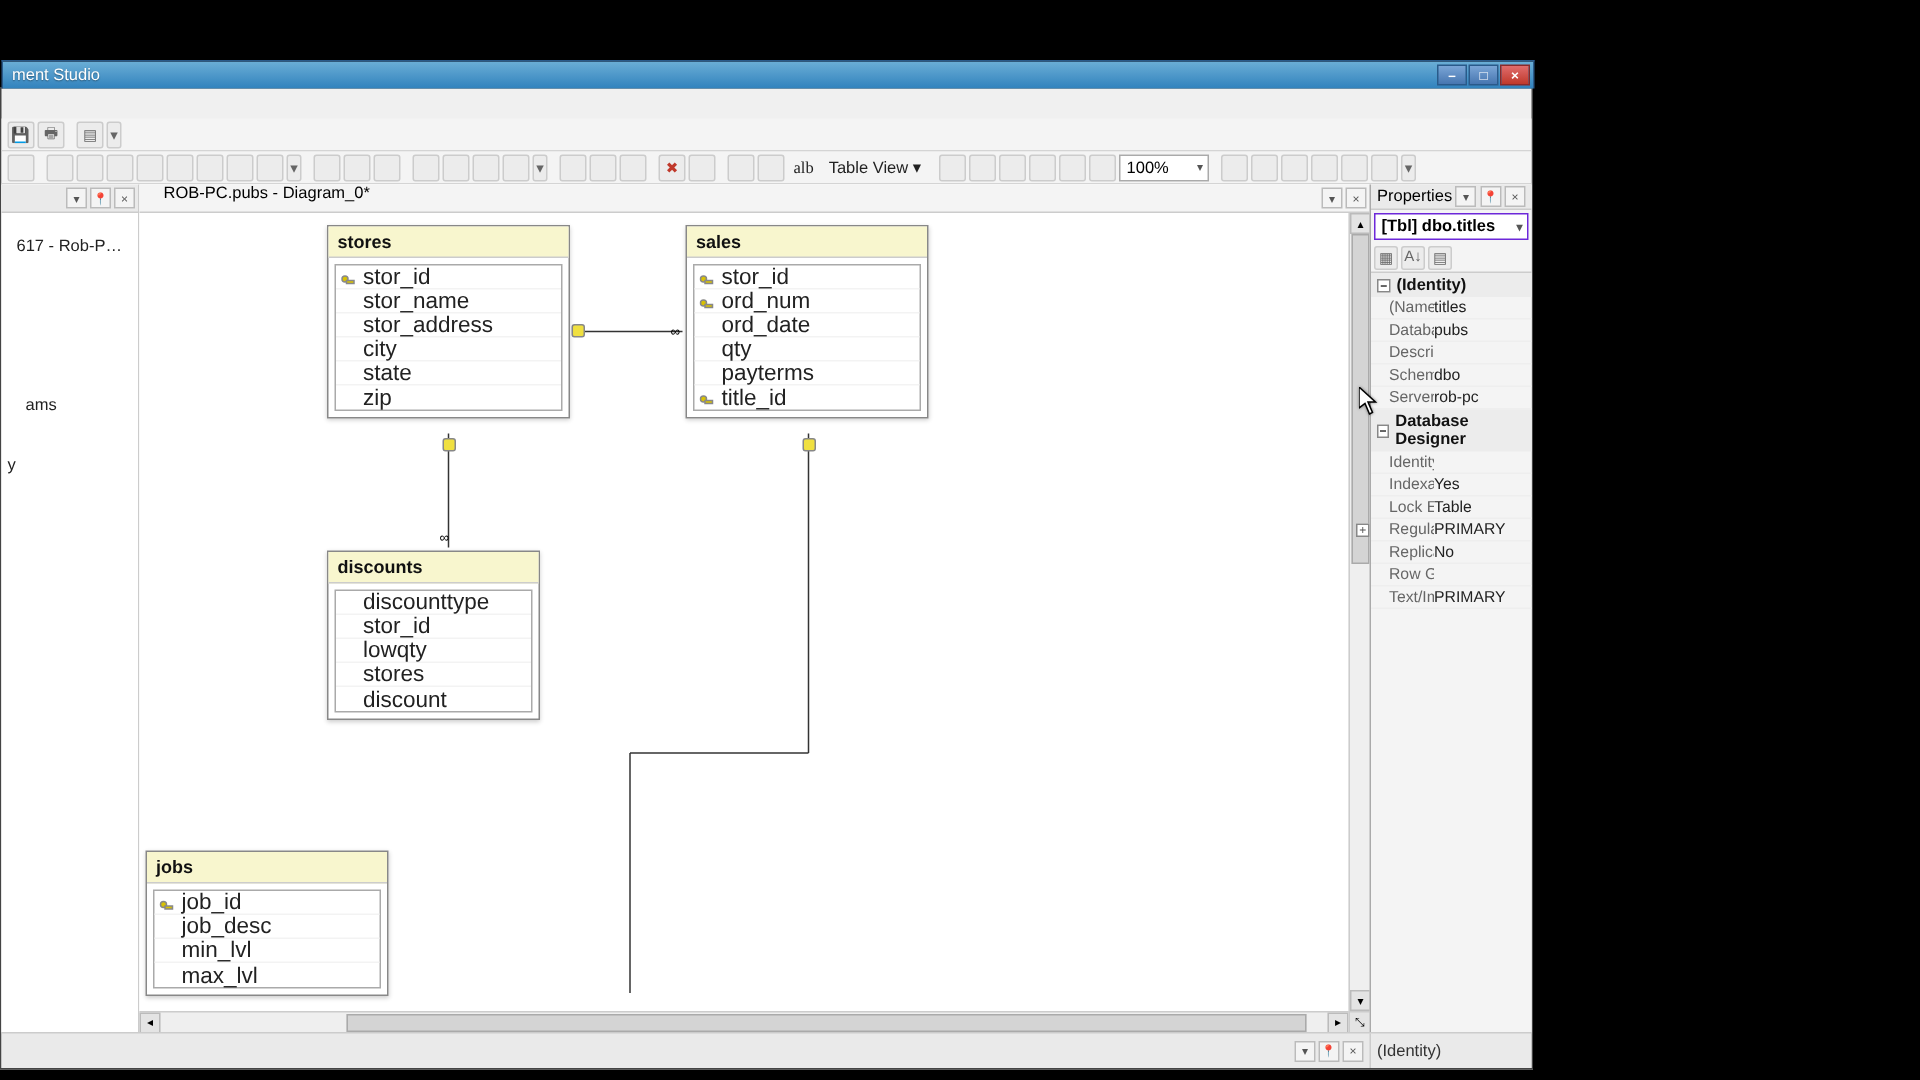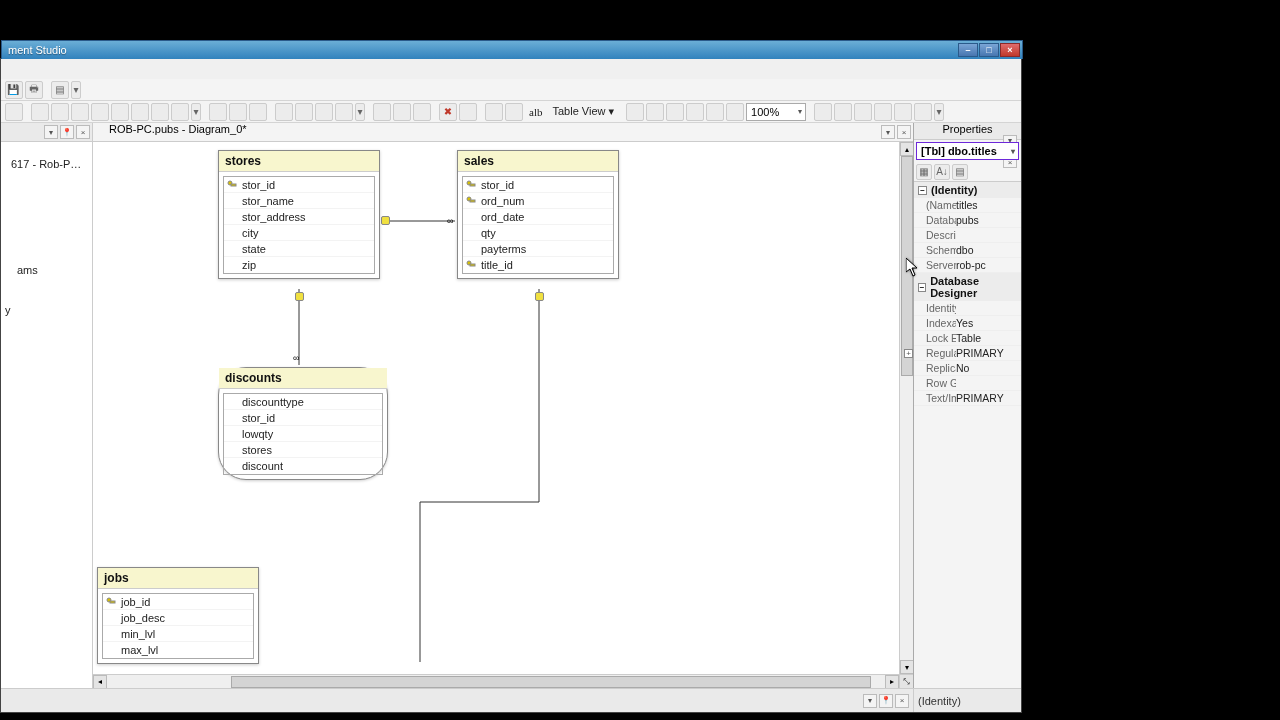--- a/index.html
+++ b/index.html
@@ -35,28 +35,28 @@
 .vscroll { position: absolute; right: 0; top: 19px; width: 14px; bottom: 14px; background: #efefef; border-left: 1px solid #ccc; }
 .hscroll { position: absolute; left: 0; bottom: 0; right: 14px; height: 14px; background: #efefef; border-top: 1px solid #ccc; display: flex; align-items: center; }
 .scroll-btn { width: 14px; height: 14px; background: #e4e4e4; border: 1px solid #bbb; font-size: 8px; display: flex; align-items: center; justify-content: center; cursor: pointer; }
 .scroll-thumb-v { position: absolute; left: 1px; width: 12px; background: #d4d4d4; border: 1px solid #aaa; }
 .scroll-thumb-h { height: 12px; background: #d4d4d4; border: 1px solid #aaa; }
 .corner-grip { position: absolute; right: 0; bottom: 0; width: 14px; height: 14px; background: #e4e4e4; border-left: 1px solid #ccc; border-top: 1px solid #ccc; display: flex; align-items: center; justify-content: center; font-size: 8px; }
 
 .table-box { position: absolute; background: #fff; border: 1px solid #888; box-shadow: 0 1px 3px rgba(0,0,0,0.2); }
 .table-title { background: #f8f6ce; padding: 3px 6px; font-weight: bold; font-size: 12px; border-bottom: 1px solid #ccc; color: #111; }
 .table-cols { border: 1px solid #aaa; margin: 4px; }
-.col-row { display: flex; align-items: center; height: 16px; padding: 0 6px 0 18px; font-size: 11px; color: #222; position: relative; border-bottom: 1px solid #f3f3f3; text-align: right; }
+.col-row { display: flex; align-items: center; height: 16px; padding: 0 6px 0 18px; font-size: 15px; color: #222; position: relative; border-bottom: 1px solid #f3f3f3; text-align: right; }
 .col-row:last-child { border-bottom: none; }
 .key-icon { position: absolute; left: 3px; top: 3px; width: 10px; height: 10px; }
 .key-icon svg { width: 10px; height: 10px; }
 .rel-knob { position: absolute; width: 9px; height: 9px; background: #f0e040; border: 1px solid #888; border-radius: 2px; }
 
 .props-pane { position: absolute; right: 0; top: 0; width: 108px; height: 100%; background: #f4f4f4; border-left: 1px solid #aaa; }
-.props-header { height: 17px; background: #eaeaea; border-bottom: 1px solid #ccc; display: flex; align-items: center; padding: 0 4px; font-size: 11px; position: relative; flex-direction: column; }
+.props-header { height: 17px; background: #eaeaea; border-bottom: 1px solid #ccc; display: flex; align-items: center; padding: 0 4px; font-size: 11px; position: relative; }
 .props-header .tiny-btn { margin-left: auto; }
 .props-selector { height: 18px; background: #fff; border: 1px solid #6d28d9; margin: 2px; display: flex; align-items: center; padding: 0 4px; font-size: 11px; font-weight: bold; position: relative; }
 .props-selector::after { content: "▾"; position: absolute; right: 3px; font-size: 8px; color: #555; }
 .props-toolbar { height: 20px; display: flex; align-items: center; padding: 0 2px; gap: 2px; border-bottom: 1px solid #ccc; }
 .prop-group { background: #ececec; padding: 2px 4px; font-weight: bold; font-size: 11px; display: flex; align-items: center; gap: 4px; color: #111; }
 .prop-row { display: flex; font-size: 10.5px; color: #555; height: 15px; align-items: center; border-bottom: 1px solid #eee; }
 .prop-name { width: 42px; padding-left: 12px; color: #666; white-space: nowrap; overflow: hidden; }
 .prop-val { flex: 1; color: #222; white-space: nowrap; overflow: hidden; }
 .expand-box { width: 9px; height: 9px; border: 1px solid #888; background: #fff; font-size: 8px; line-height: 7px; text-align: center; cursor: pointer; }
 
@@ -241,21 +241,21 @@
             <div class="col-row">
                 <span class="key-icon"><svg viewBox="0 0 10 10">
                     <circle cx="3" cy="3" r="2" fill="#d9c200" stroke="#888"></circle>
                     <rect x="4" y="4" width="5" height="2" fill="#d9c200" stroke="#888"></rect>
                   </svg></span>
                 <span>title_id</span>
               </div>
           </div>
         </div>
 
-        <div class="table-box" style="left:125px;top:225px;width:170px;border-radius:28px;">
+        <div class="table-box" style="left:125px;top:225px;width:142px;">
           <div class="table-title">discounts</div>
           <div class="table-cols">
             <div class="col-row">
                 <span>discounttype</span>
               </div>
             <div class="col-row">
                 <span>stor_id</span>
               </div>
             <div class="col-row">
                 <span>lowqty</span>

